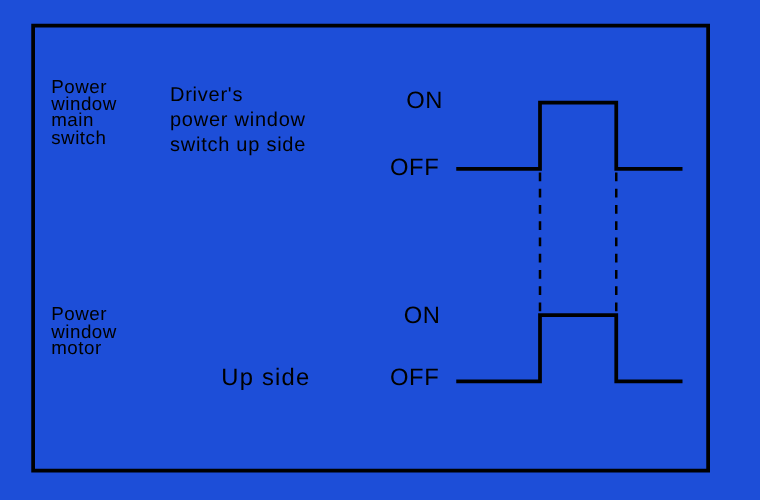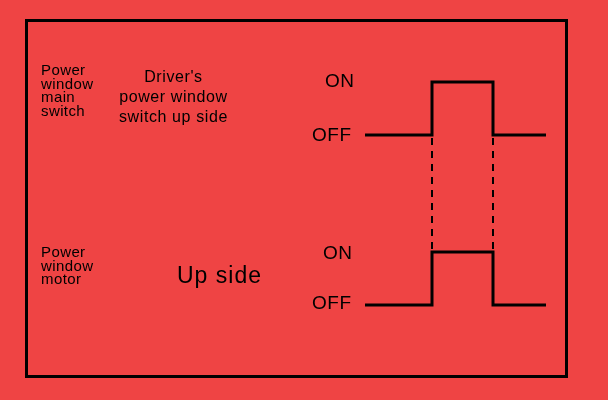--- a/index.html
+++ b/index.html
@@ -1,20 +1,20 @@
 <!DOCTYPE html>
 <html><head>
 <meta charset="utf-8">
 <style>
   html, body { margin: 0; padding: 0; background: #ffffff; }
   .stage {
     position: relative;
     width: 608px;
     height: 400px;
-    background: #ef4444;
+    background: #1d4ed8;
     color: #000000;
     font-family: "Liberation Sans", sans-serif;
     overflow: hidden;
   }
   .frame {
     position: absolute;
     left: 25px;
     top: 19px;
     width: 543px;
     height: 359px;
@@ -31,40 +31,41 @@
     font-size: 15px;
     line-height: 13.5px;
     letter-spacing: 0.4px;
   }
   .drivers-label {
     font-size: 16px;
     line-height: 20px;
     letter-spacing: 0.6px;
   }
   .upside-label {
-    font-size: 23px;
+    font-size: 19px;
     letter-spacing: 1px;
     line-height: 17px;
+    margin-top: 27px;
   }
   .onoff-label {
     font-size: 19px;
     line-height: 19px;
     letter-spacing: 0.5px;
   }
   .figure-code {
     position: absolute;
     right: 48px;
     top: 355px;
     font-size: 19px;
     font-weight: bold;
     letter-spacing: 0.4px;
     line-height: 19px;
   }
   .g1 { left: 41px;  top: 63px;  }
-  .s1 { left: 119px; top: 67px; text-align: center;  }
+  .s1 { left: 136px; top: 67px;  }
   .on1  { left: 325px; top: 71px;  }
   .off1 { left: 312px; top: 125px; }
   .g2 { left: 41px;  top: 245px; }
   .s2 { left: 177px; top: 267px; }
   .on2  { left: 323px; top: 243px; }
   .off2 { left: 312px; top: 293px; }
   svg.waves {
     position: absolute;
     left: 0; top: 0;
     width: 608px;

